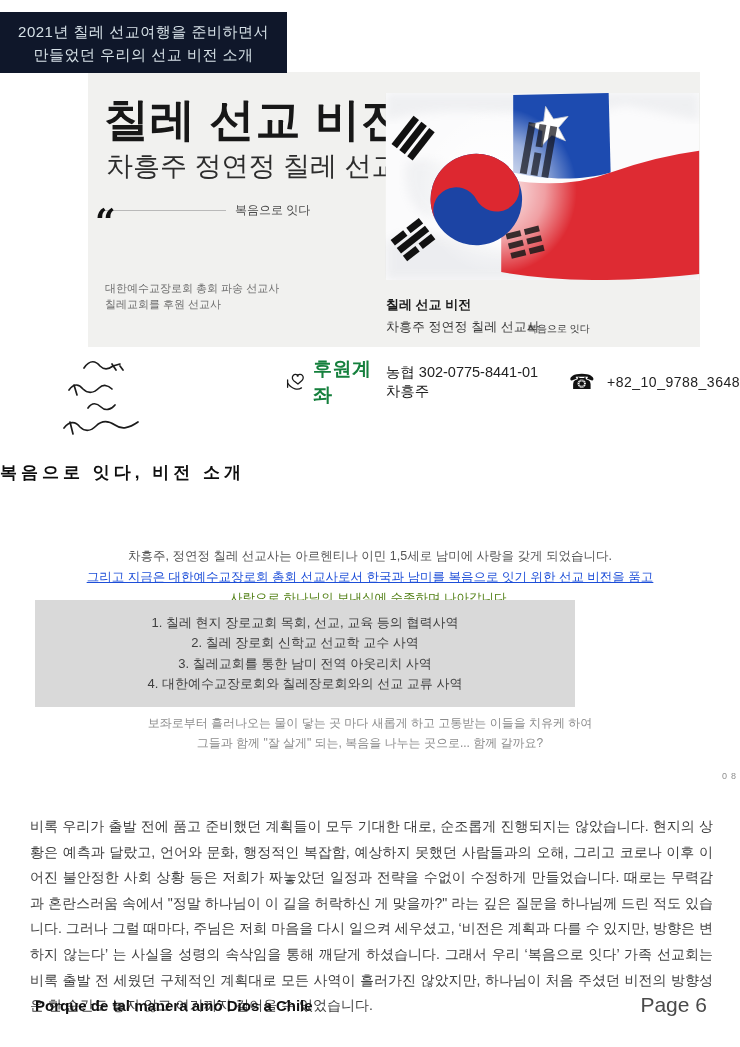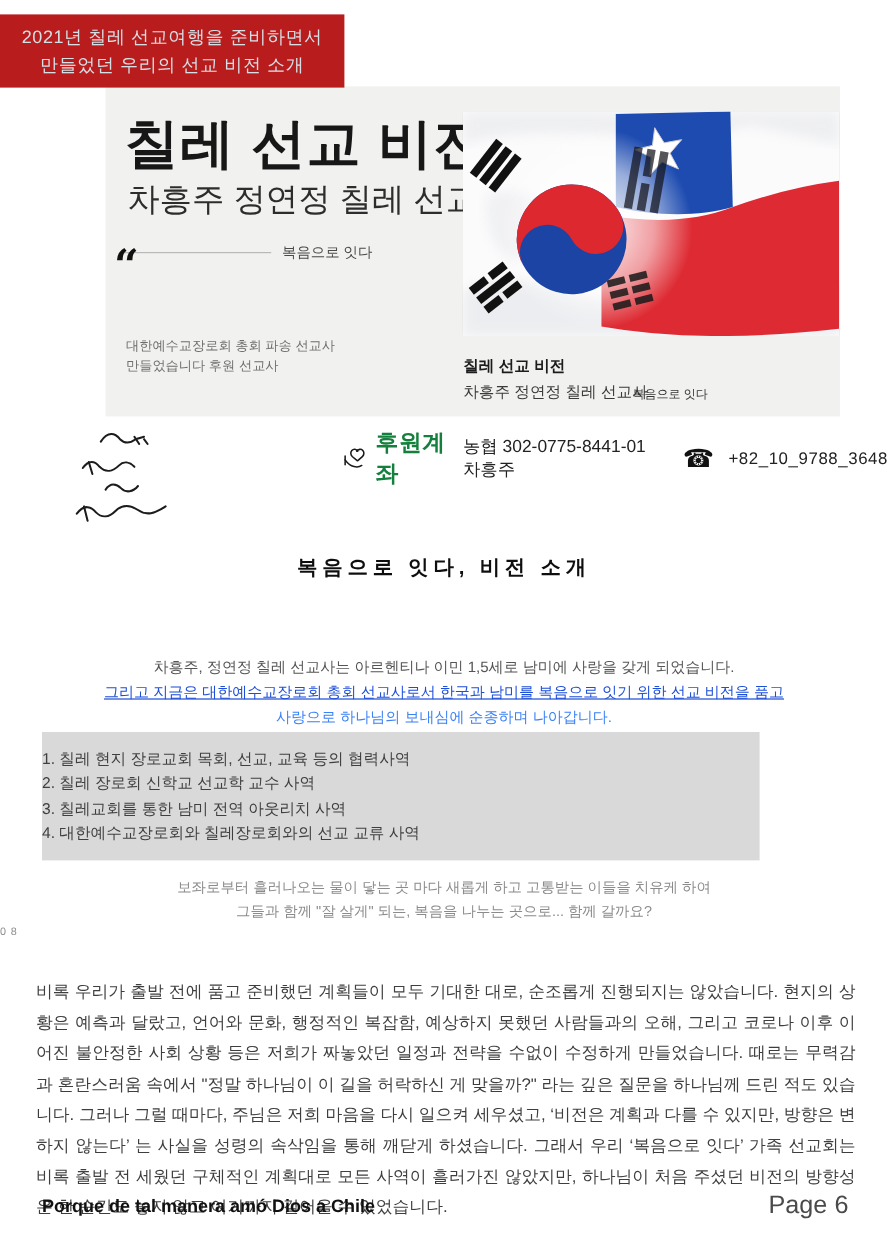--- a/index.html
+++ b/index.html
@@ -1,20 +1,20 @@
 <!DOCTYPE html>
 <html><head>
 <meta charset="utf-8">
 <style>
   html,body{margin:0;padding:0;background:#ffffff;}
   .page{position:relative;width:740px;height:1047px;background:#ffffff;overflow:hidden;
         font-family:"Liberation Sans","DejaVu Sans",sans-serif;color:#222;}
 
   
-  .banner{position:absolute;left:0;top:12px;width:287px;height:61px;background:#b91c1c;
+  .banner{position:absolute;left:0;top:12px;width:287px;height:61px;background:#0f172a;
           display:flex;flex-direction:column;justify-content:center;align-items:center;
           color:#d5e0e6;font-size:15px;line-height:23px;letter-spacing:.5px;z-index:5;}
 
   
   .card{position:absolute;left:88px;top:72px;width:612px;height:275px;background:#f1f1ef;}
   .card-title{position:absolute;left:16px;top:18px;font-size:45px;font-weight:800;
               letter-spacing:1px;color:#171717;}
   .card-subtitle{position:absolute;left:18px;top:76px;font-size:27px;font-weight:500;color:#2d2d2d;}
   .divider-row{position:absolute;left:14px;top:130px;display:flex;align-items:center;}
   .divider-line{width:124px;height:1px;background:#b9b9b9;margin-right:9px;}
@@ -35,33 +35,33 @@
 
   
   .support{position:absolute;left:286px;top:366px;height:32px;display:flex;align-items:center;}
   .support .hh-icon{width:26px;height:24px;margin-right:6px;}
   .support-label{font-size:19px;font-weight:800;color:#15803d;margin-right:10px;letter-spacing:.5px;}
   .support-account{font-size:14.5px;color:#222;margin-right:22px;}
   .phone-glyph{font-size:21px;color:#111;margin-right:12px;font-family:"DejaVu Sans",sans-serif;}
   .support-phone{font-size:14px;color:#222;letter-spacing:.5px;}
 
   
-  .sec-heading{position:absolute;left:0;top:461px;width:740px;text-align:center;
+  .sec-heading{position:absolute;left:0;top:461px;width:740px;text-align:left;
                font-size:17px;font-weight:800;letter-spacing:4px;color:#0e0e0e;}
   .sec-subheading{position:absolute;left:0;top:486px;width:740px;text-align:center;
                   font-size:10.5px;font-weight:600;letter-spacing:3px;color:#222;}
   .intro{position:absolute;left:0;top:546px;width:740px;text-align:center;
          font-size:12.5px;line-height:21px;}
-  .intro .l1{color:#555;} .intro .l2{color:#1d4ed8;text-decoration:underline;} .intro .l3{color:#3b82f6;}
-  .gray-box{position:absolute;left:35px;top:600px;width:598px;height:107px;background:#d9d9d9;
-            display:flex;flex-direction:column;justify-content:center;text-align:left;
-            font-size:13px;line-height:20.5px;color:#3f3f3f;margin-top:10px;}
+  .intro .l1{color:#555;} .intro .l2{color:#1d4ed8;text-decoration:underline;} .intro .l3{color:#4d7c0f;}
+  .gray-box{position:absolute;left:35px;top:600px;width:540px;height:107px;background:#d9d9d9;
+            display:flex;flex-direction:column;justify-content:center;text-align:center;
+            font-size:13px;line-height:20.5px;color:#3f3f3f;}
   .closing{position:absolute;left:0;top:714px;width:740px;text-align:center;
-           font-size:12px;line-height:19.5px;color:#8b8b8b;margin-top:16px;}
-  .page-marker{position:absolute;left:0;top:771px;width:740px;text-align:left;
+           font-size:12px;line-height:19.5px;color:#8b8b8b;}
+  .page-marker{position:absolute;left:0;top:771px;width:740px;text-align:right;
                font-size:9px;letter-spacing:4px;color:#8f8f8f;}
 
   
   .body-par{position:absolute;left:30px;top:814px;width:683px;font-size:14px;line-height:25.6px;
             color:#3e3e3e;text-align:justify;}
 
   
   .footer{position:absolute;left:35px;top:993px;width:672px;display:flex;
           justify-content:space-between;align-items:center;}
   .footer-left{font-size:15px;font-weight:700;color:#111;}
@@ -79,21 +79,21 @@
 
   <div class="card">
     <div class="card-title">칠레 선교 비전</div>
     <div class="card-subtitle">차흥주 정연정 칠레 선교사</div>
     <div class="divider-row">
       <span class="divider-line"></span>
       <span class="divider-label">복음으로 잇다</span>
     </div>
     <div class="quote-mark">“</div>
     <div class="affil a1">대한예수교장로회 총회 파송 선교사</div>
-    <div class="affil a2">만들었습니다 후원 선교사</div>
+    <div class="affil a2">칠레교회를 후원 선교사</div>
   </div>
 
   <div class="flag">
     <svg width="315" height="187" viewBox="0 0 315 188">
       <defs>
         <radialGradient id="blendG" cx="50%" cy="50%" r="50%">
           <stop offset="0%" stop-color="#ffffff" stop-opacity="0.95"></stop>
           <stop offset="60%" stop-color="#ffffff" stop-opacity="0.55"></stop>
           <stop offset="100%" stop-color="#ffffff" stop-opacity="0"></stop>
         </radialGradient>

